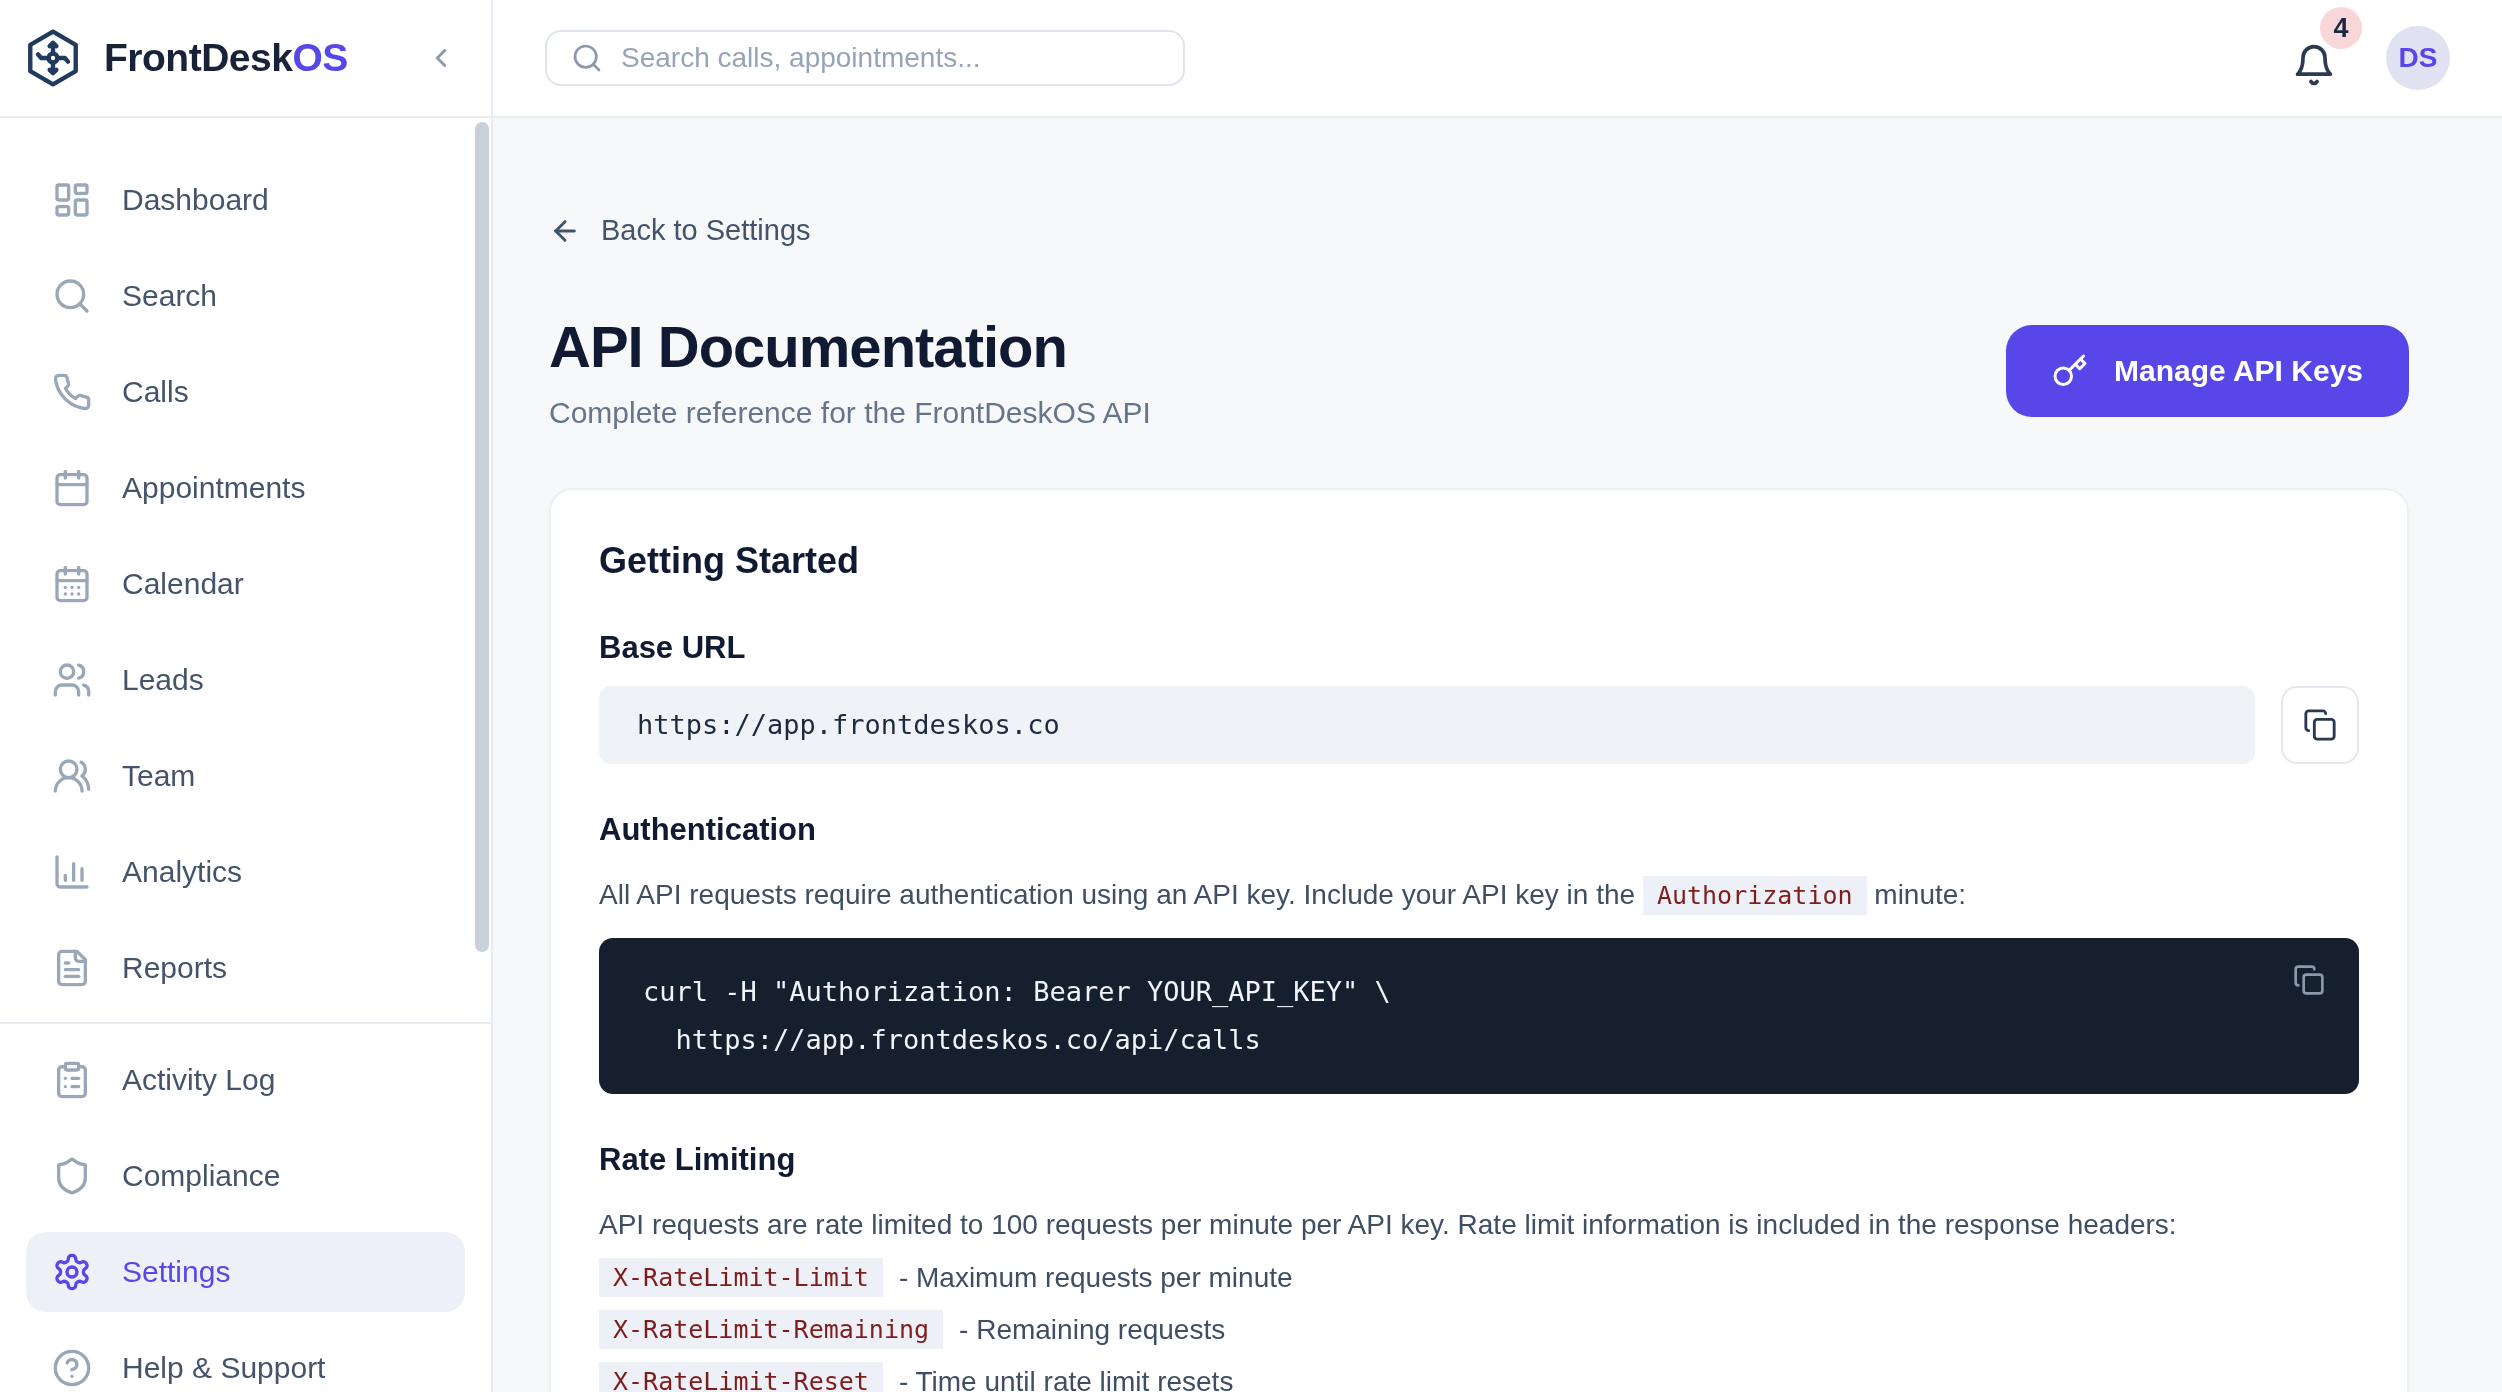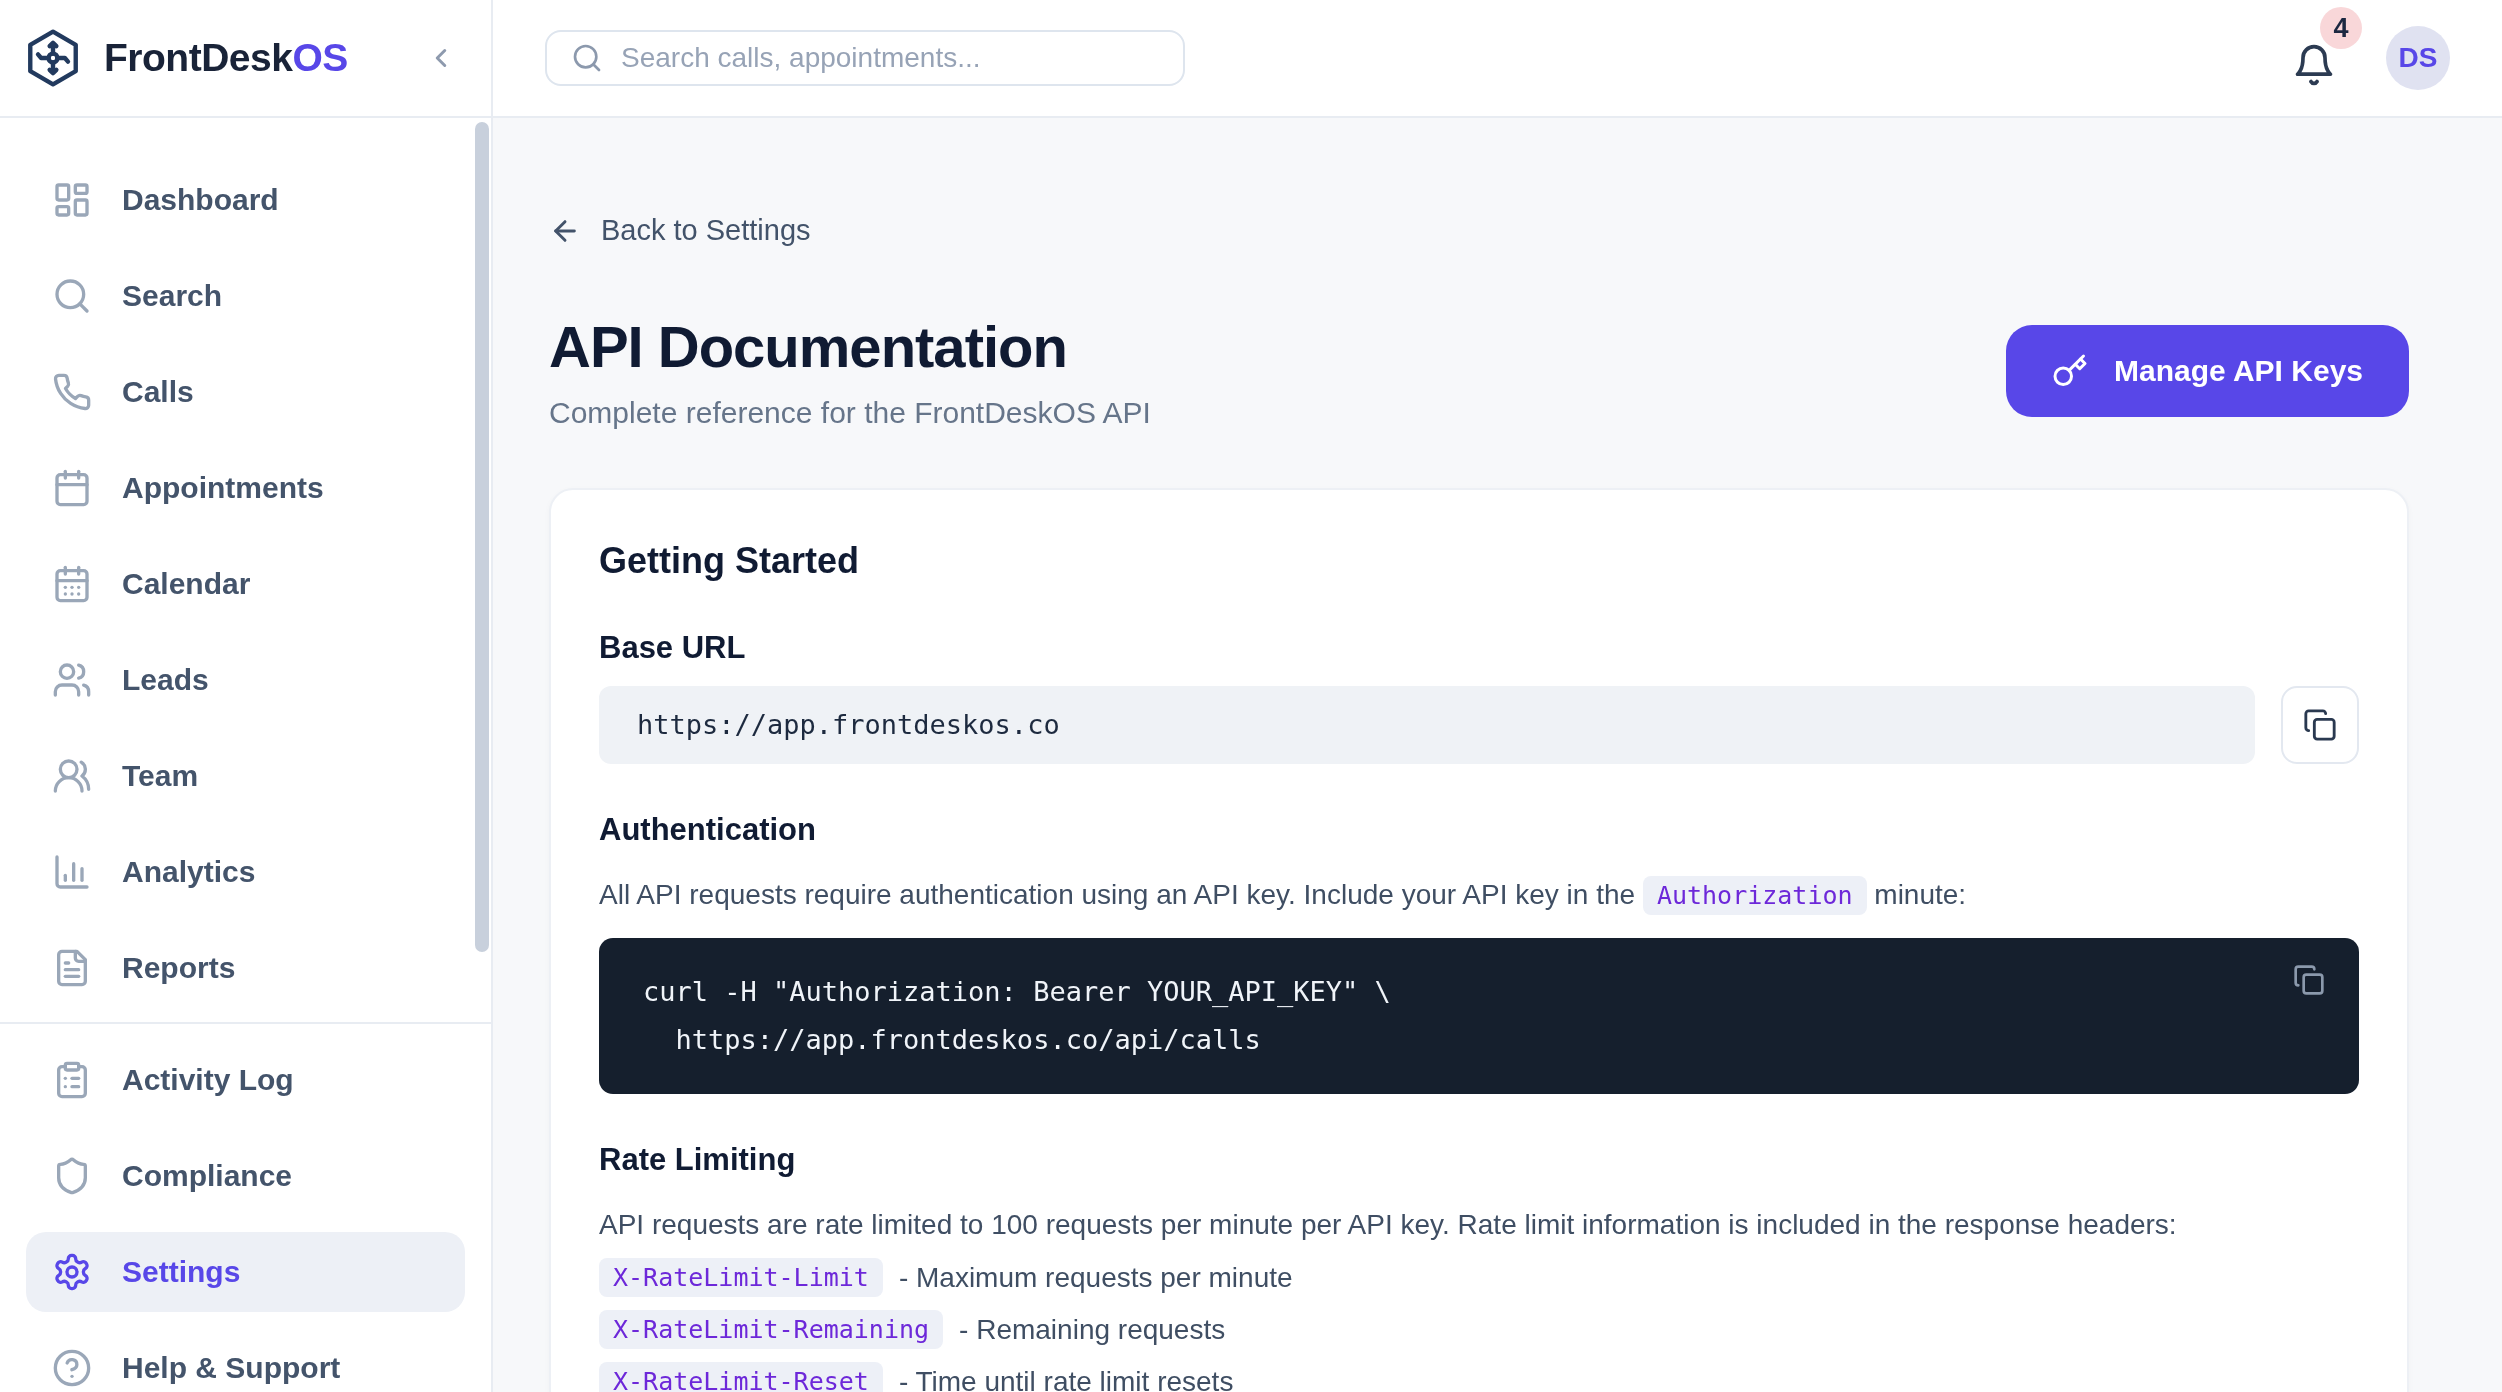--- a/index.html
+++ b/index.html
@@ -20,21 +20,21 @@
   .search-box input { flex:1; border:none; outline:none; background:transparent; font:inherit; font-size:28px; color:#3f4e63; }
   .search-box input::placeholder { color:#97a3b6; }
   .spacer { flex:1; }
   .bell-wrap { position:relative; width:48px; height:58px; display:flex; align-items:flex-end; justify-content:center; color:#2c3b52; cursor:pointer; }
   .badge { position:absolute; top:-22px; right:-24px; min-width:42px; height:42px; border-radius:50%; background:var(--badge-bg,#f9d7d9); color:#1c2841; font-size:27px; font-weight:600; display:flex; align-items:center; justify-content:center; }
   .avatar { width:64px; height:64px; border-radius:50%; background:var(--avatar-bg,#e0e2f1); color:var(--accent,#5847e8); font-size:28px; font-weight:700; display:flex; align-items:center; justify-content:center; margin-left:48px; cursor:pointer; }
 
   
   .body-row { flex:1; display:flex; overflow:hidden; }
   .sidebar { width:493px; flex:0 0 493px; background:#fff; border-right:2px solid #e8ecf2; position:relative; padding-top:26px; overflow:hidden; }
-  .nav-item { height:80px; margin:16px 26px 0 26px; border-radius:20px; display:flex; align-items:center; gap:30px; padding:0 26px; color:#44546b; font-size:30px; font-weight:700; cursor:pointer; }
+  .nav-item { height:80px; margin:16px 26px 0 26px; border-radius:20px; display:flex; align-items:center; gap:30px; padding:0 26px; color:#44546b; font-size:30px; font-weight:400; cursor:pointer; }
   .nav-item .nav-icon { width:40px; height:40px; color:#9aa7b8; flex:0 0 40px; }
   .nav-item.active { background:#edf0f6; color:var(--accent,#5847e8); }
   .nav-item.active .nav-icon { color:var(--accent,#5847e8); }
   .nav-divider { height:2px; background:#e8ecf2; margin:14px 0 0 0; }
   .scroll-thumb { position:absolute; top:4px; right:2px; width:14px; height:830px; border-radius:8px; background:#c8d0dc; }
 
   .main { flex:1; background:#f7f8fa; padding:96px 93px 0 56px; overflow:hidden; }
   .back-link { display:inline-flex; align-items:center; gap:20px; color:#43536a; font-size:29px; font-weight:500; cursor:pointer; }
   .back-link svg { width:32px; height:32px; }
   .page-head { display:flex; align-items:center; justify-content:space-between; margin-top:62px; }
@@ -44,21 +44,21 @@
   .manage-btn svg { width:36px; height:36px; }
 
   .card { background:#fff; border:2px solid #edf0f5; border-radius:24px; margin-top:58px; padding:50px 48px 60px 48px; min-height:900px; box-shadow:0 2px 6px rgba(20,30,60,0.03); }
   .card h2 { font-size:36px; font-weight:700; color:#101b33; }
   .card h3 { font-size:31px; font-weight:700; color:#101b33; margin-top:48px; }
   .url-row { display:flex; gap:26px; margin-top:20px; align-items:flex-start; }
   .url-field { flex:1; background:#eff2f6; border-radius:12px; display:flex; align-items:center; padding:0 38px; height:78px; font-family:"DejaVu Sans Mono", monospace; font-size:27px; color:#1d2a3f; }
   .copy-btn { width:78px; height:78px; flex:0 0 78px; background:#fff; border:2px solid #e3e8f0; border-radius:16px; display:flex; align-items:center; justify-content:center; color:#2a3950; cursor:pointer; }
   .copy-btn svg { width:34px; height:34px; }
   .para { font-size:28px; color:#3f4e63; margin-top:26px; line-height:1.5; }
-  .chip { font-family:"DejaVu Sans Mono", monospace; font-size:25px; color:#6d28d9; background:#edf0f7; border-radius:8px; padding:5px 14px; }
+  .chip { font-family:"DejaVu Sans Mono", monospace; font-size:25px; color:#7f1d1d; background:#edf0f7; border-radius:0; padding:5px 14px; }
   .code-block { position:relative; background:var(--code-bg,#151f2d); border-radius:14px; margin-top:22px; padding:30px 44px; }
   .code-line { font-family:"DejaVu Sans Mono", monospace; font-size:27px; line-height:48px; color:#f0f4f9; white-space:pre; }
   .code-copy { position:absolute; top:26px; right:34px; color:#8b99ac; cursor:pointer; }
   .code-copy svg { width:32px; height:32px; }
   .rate-item { display:flex; align-items:center; gap:16px; margin-top:12px; font-size:28px; color:#3f4e63; height:40px; }
 </style>
 </head>
 <body>
 
 <div class="screen">

